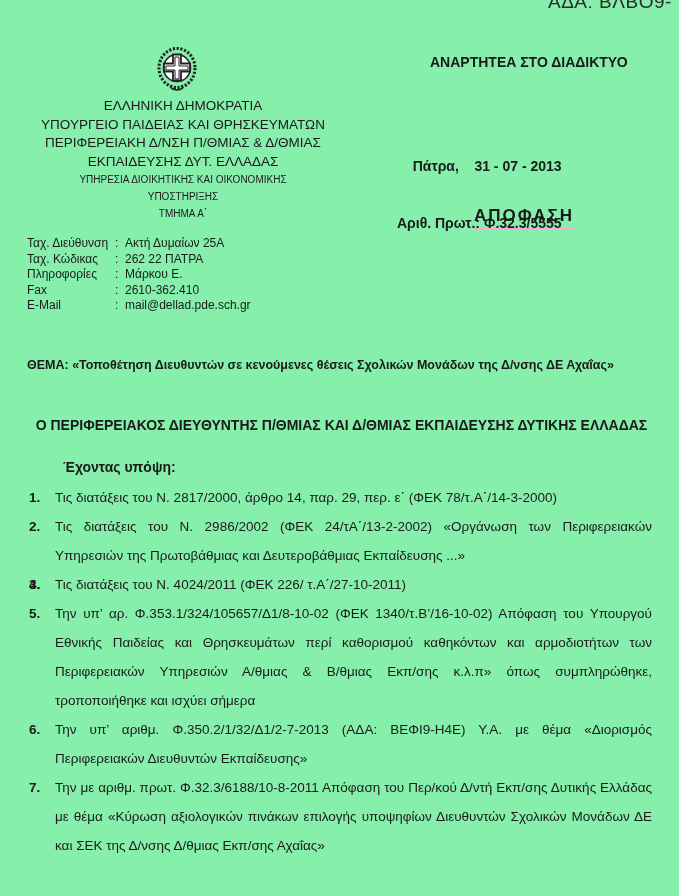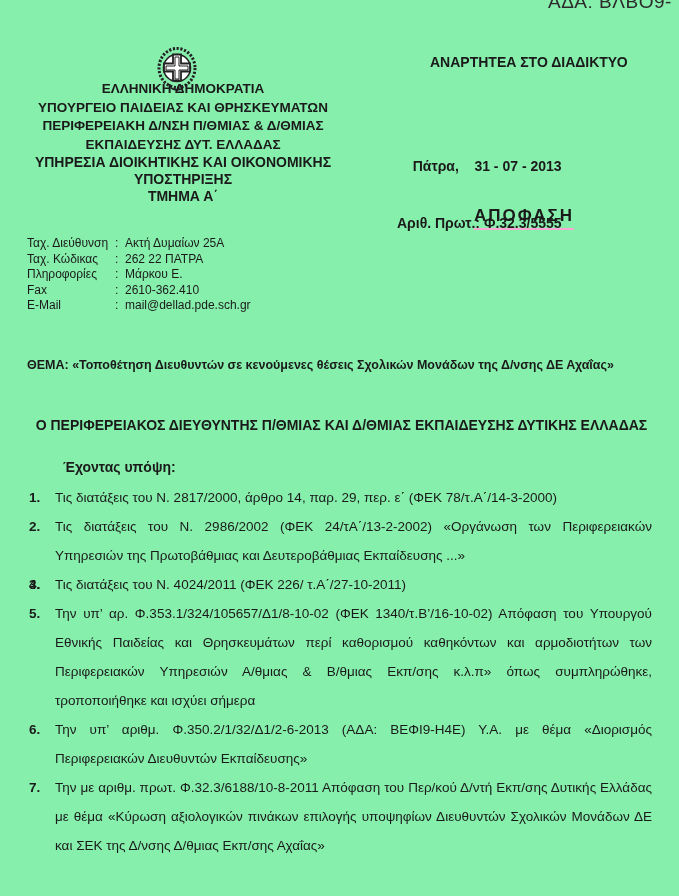--- a/index.html
+++ b/index.html
@@ -17,25 +17,25 @@
     font-size:19px;color:#2b2b2b;white-space:nowrap;letter-spacing:.5px;
   }
   .anartitea{
     position:absolute;top:54px;left:430px;
     font-size:14px;font-weight:bold;white-space:nowrap;
   }
   
   .emblem{position:absolute;top:46px;left:156px;width:42px;height:48px;}
   
   .org{
-    position:absolute;top:80px;left:18px;width:330px;
-    text-align:center;font-weight:bold;line-height:18.5px;
+    position:absolute;top:97px;left:18px;width:330px;
+    text-align:center;font-weight:normal;line-height:18.5px;
   }
   .org .big{font-size:13.5px;}
-  .org .small{font-size:14px;line-height:17px;}
+  .org .small{font-size:10px;line-height:17px;}
   
   .dateblock{
     position:absolute;top:119px;left:397px;
     font-size:14px;font-weight:bold;line-height:19px;white-space:pre;text-align:right;
   }
   .apofasi{
     position:absolute;top:206px;left:474px;
     font-size:17px;font-weight:bold;letter-spacing:2px;
     border-bottom:2px solid #f9a8d4;padding-bottom:2px;
   }
@@ -111,17 +111,17 @@
   <div class="issuer">Ο ΠΕΡΙΦΕΡΕΙΑΚΟΣ ΔΙΕΥΘΥΝΤΗΣ Π/ΘΜΙΑΣ ΚΑΙ Δ/ΘΜΙΑΣ ΕΚΠΑΙΔΕΥΣΗΣ ΔΥΤΙΚΗΣ ΕΛΛΑΔΑΣ</div>
 
   <div class="considering">Έχοντας υπόψη:</div>
 
   <div class="list">
     <div class="li"><span class="num">1.</span><span>Τις διατάξεις του Ν. 2817/2000, άρθρο 14, παρ. 29, περ. ε΄ (ΦΕΚ 78/τ.Α΄/14-3-2000)</span></div>
     <div class="li"><span class="num">2.</span><span>Τις διατάξεις του Ν. 2986/2002 (ΦΕΚ 24/τΑ΄/13-2-2002) «Οργάνωση των Περιφερειακών Υπηρεσιών της Πρωτοβάθμιας και Δευτεροβάθμιας Εκπαίδευσης ...»</span></div>
     <div class="li"><span class="num">3.</span></div>
     <div class="li"><span class="num">4.</span><span>Τις διατάξεις του Ν. 4024/2011 (ΦΕΚ 226/ τ.Α΄/27-10-2011)</span></div>
     <div class="li"><span class="num">5.</span><span>Την υπ’ αρ. Φ.353.1/324/105657/Δ1/8-10-02 (ΦΕΚ 1340/τ.Β’/16-10-02) Απόφαση του Υπουργού Εθνικής Παιδείας και Θρησκευμάτων περί καθορισμού καθηκόντων και αρμοδιοτήτων των Περιφερειακών Υπηρεσιών Α/θμιας &amp; Β/θμιας Εκπ/σης κ.λ.π» όπως συμπληρώθηκε, τροποποιήθηκε και ισχύει σήμερα</span></div>
-    <div class="li"><span class="num">6.</span><span>Την υπ’ αριθμ. Φ.350.2/1/32/Δ1/2-6-2013 (ΑΔΑ: ΒΕΦΙ9-Η4Ε) Υ.Α. με θέμα «Διορισμός Περιφερειακών Διευθυντών Εκπαίδευσης»</span></div>
+    <div class="li"><span class="num">6.</span><span>Την υπ’ αριθμ. Φ.350.2/1/32/Δ1/2-7-2013 (ΑΔΑ: ΒΕΦΙ9-Η4Ε) Υ.Α. με θέμα «Διορισμός Περιφερειακών Διευθυντών Εκπαίδευσης»</span></div>
     <div class="li"><span class="num">7.</span><span>Την με αριθμ. πρωτ. Φ.32.3/6188/10-8-2011 Απόφαση του Περ/κού Δ/ντή Εκπ/σης Δυτικής Ελλάδας με θέμα «Κύρωση αξιολογικών πινάκων επιλογής υποψηφίων Διευθυντών Σχολικών Μονάδων ΔΕ και ΣΕΚ της Δ/νσης Δ/θμιας Εκπ/σης Αχαΐας»</span></div>
   </div>
 
 </div>
 
 </body></html>

